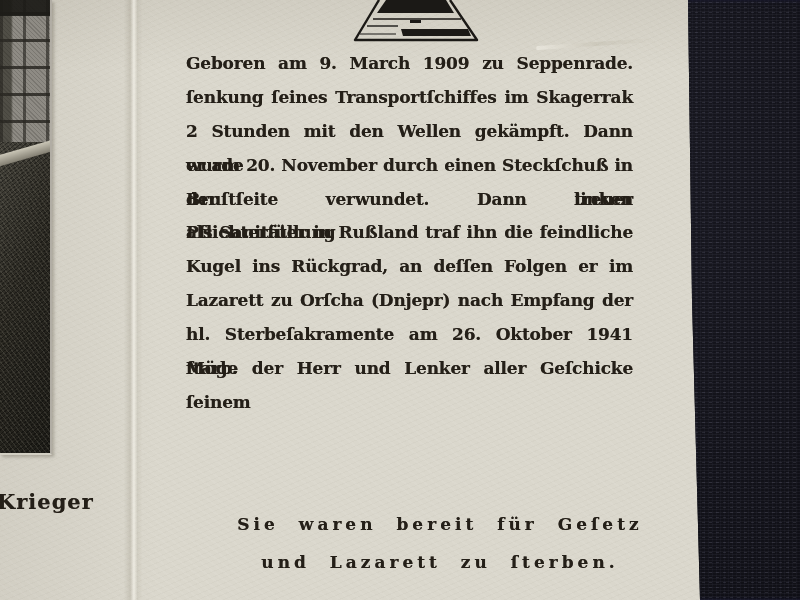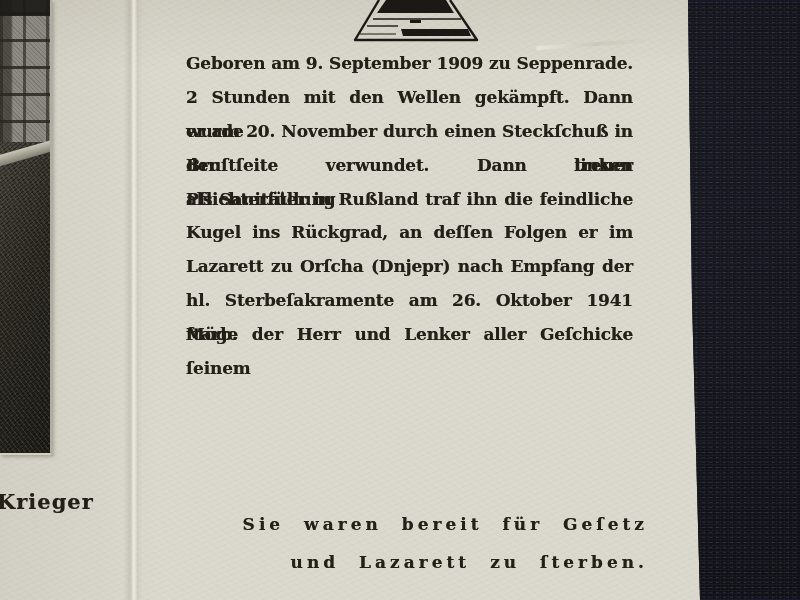--- a/index.html
+++ b/index.html
@@ -103,21 +103,21 @@
   .bline {
     height: 33.9px; line-height: 33.9px;
     text-align: justify; text-align-last: justify;
     white-space: nowrap-none;
     overflow: visible;
   }
   .closing {
     position: absolute; left: 232px; top: 506px; width: 416px;
     color: #241f18;
     font-size: 17px; font-weight: bold;
-    text-align: right;
+    text-align: center;
     letter-spacing: 4px; word-spacing: 10px;
     text-shadow: 0 0 0.5px rgba(35,28,18,0.65);
   }
   .cline { height: 37.5px; line-height: 37.5px; }
 
   .caption {
     position: absolute; left: -3px; top: 489px;
     color: #241f18;
     font-size: 21px; font-weight: bold;
     letter-spacing: 1px;
@@ -145,21 +145,22 @@
     <polygon points="40,0 100,0 108,13 31,13" fill="#1b1916"></polygon>
     <polyline points="33,0 9,40 131,40 104,0" fill="none" stroke="#1b1916" stroke-width="2.4" stroke-linejoin="round"></polyline>
     <line x1="27" y1="19" x2="115" y2="19" stroke="#1b1916" stroke-width="1.6"></line>
     <line x1="21" y1="26" x2="52" y2="26" stroke="#1b1916" stroke-width="1.4"></line>
     <rect x="64" y="20" width="11" height="3" fill="#1b1916"></rect>
     <polygon points="55,29 122,29 125,36 57,36" fill="#1b1916"></polygon>
     <line x1="14" y1="34" x2="50" y2="34" stroke="#1b1916" stroke-width="1.2"></line>
   </svg>
 
   <div class="bodytext">
-    <div class="bline">Geboren am 9. September 1909 zu Seppenrade.</div>
+    <div class="bline">Geboren am 9. March 1909 zu Seppenrade.</div>
+    <div class="bline">ſenkung ſeines Transportſchiffes im Skagerrak</div>
     <div class="bline">2 Stunden mit den Wellen gekämpft.  Dann wurde</div>
     <div class="bline">er am 20. November durch einen Steckſchuß in der linken</div>
     <div class="bline">Bruſtſeite verwundet.  Dann treuer Pflichterfüllung</div>
     <div class="bline">als Sanitäter in Rußland traf ihn die feindliche</div>
     <div class="bline">Kugel ins Rückgrad, an deſſen Folgen er im</div>
     <div class="bline">Lazarett zu Orſcha (Dnjepr) nach Empfang der</div>
     <div class="bline">hl. Sterbeſakramente am 26. Oktober 1941 ſtarb.</div>
     <div class="bline">Möge der Herr und Lenker aller Geſchicke ſeinem</div>
   </div>
 

